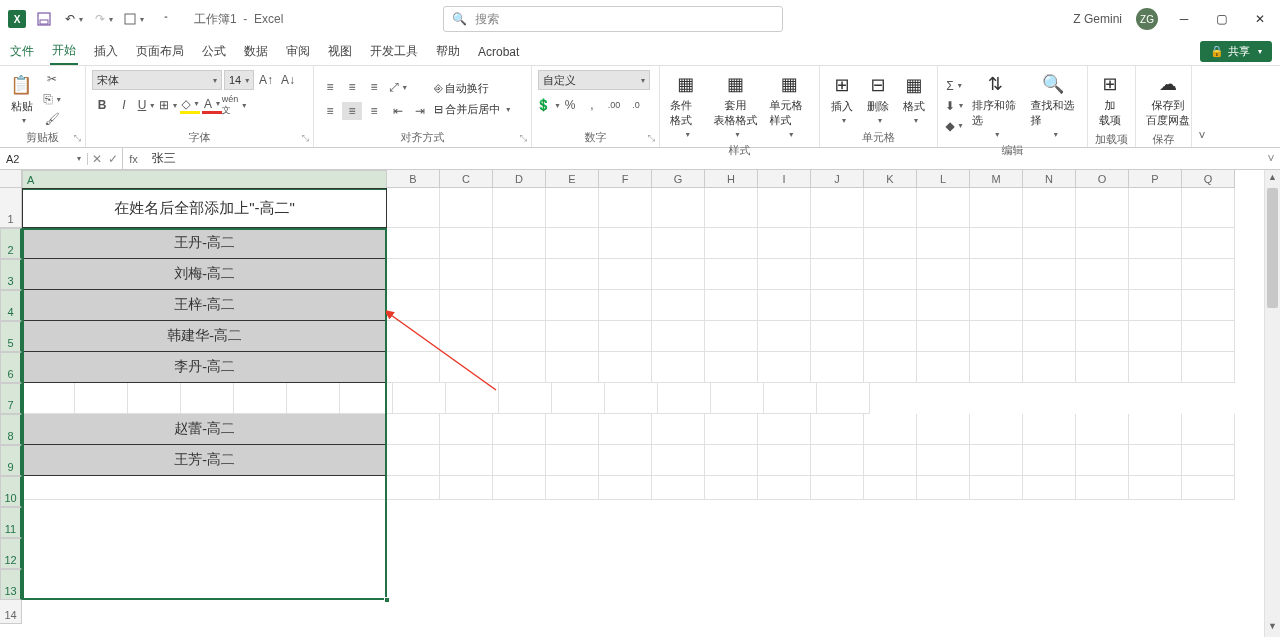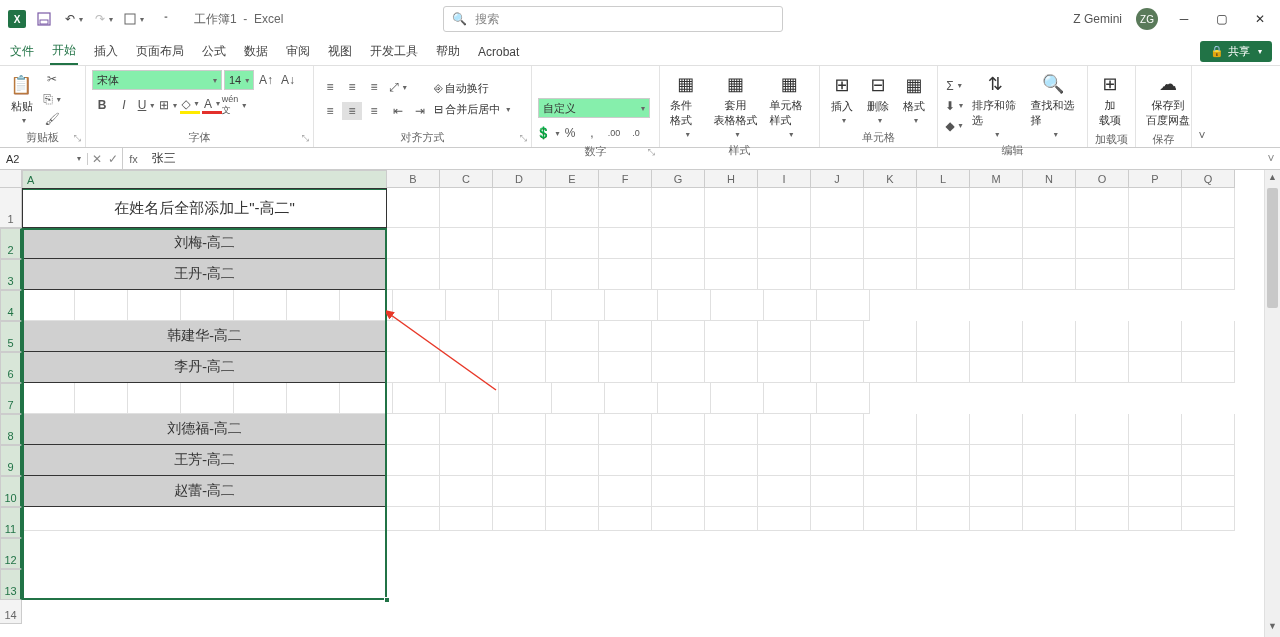--- a/index.html
+++ b/index.html
@@ -28,24 +28,24 @@
 .ribbon { height: 82px; background: #fff; display: flex; border-bottom: 1px solid #ccc; }
 .group { border-right: 1px solid #e3e3e3; padding: 4px 6px 2px 6px; display: flex; flex-direction: column; justify-content: space-between; }
 .group-label { text-align: center; font-size: 11px; color: #666; padding-top: 2px; position: relative; }
 .group-launcher { position: absolute; right: -2px; bottom: 1px; font-size: 9px; color: #888; cursor: pointer; }
 .group-body { flex: 1; display: flex; align-items: center; gap: 4px; }
 .big-btn { display: flex; flex-direction: column; align-items: center; gap: 2px; padding: 2px 4px; cursor: pointer; font-size: 11px; }
 .big-btn .icon { width: 24px; height: 24px; display: flex; align-items: center; justify-content: center; font-size: 18px; }
 .stack { display: flex; flex-direction: column; gap: 2px; }
 .small-btn { width: 20px; height: 18px; display: flex; align-items: center; justify-content: center; cursor: pointer; font-size: 12px; color: #555; }
 .row { display: flex; gap: 2px; align-items: center; }
-.sel { border: 1px solid #ccc; height: 20px; padding: 0 4px; font-size: 11px; background: #86efac; display: flex; align-items: center; justify-content: space-between; }
+.sel { border: 1px solid #ccc; height: 20px; padding: 0 4px; font-size: 11px; background: #e5e5e5; display: flex; align-items: center; justify-content: space-between; }
 .sel.font { width: 130px; }
 .sel.size { width: 30px; }
-.sel.numfmt { width: 112px; margin-top: 28px; }
+.sel.numfmt { width: 112px; }
 .arrow-dn { font-size: 8px; color: #666; margin-left: 4px; }
 .collapse-ribbon { width: 20px; display: flex; align-items: flex-end; justify-content: center; padding-bottom: 4px; cursor: pointer; color: #666; }
 
 
 .formula-bar { height: 22px; display: flex; align-items: center; border-bottom: 1px solid #ccc; background: #fff; }
 .name-box { width: 88px; border-right: 1px solid #ccc; padding: 0 6px; font-size: 11px; display: flex; align-items: center; justify-content: space-between; }
 .fb-btns { display: flex; padding: 0 4px; gap: 6px; color: #888; border-right: 1px solid #ccc; height: 100%; align-items: center; }
 .fx { padding: 0 6px; color: #666; font-size: 11px; }
 .formula-input { flex: 1; padding: 0 8px; font-size: 12px; }
 .fb-expand { width: 18px; text-align: center; color: #888; cursor: pointer; }
@@ -392,58 +392,59 @@
         <div class="cell" style="width: 53px; height: 40px;"></div>
         <div class="cell" style="width: 53px; height: 40px;"></div>
         <div class="cell" style="width: 53px; height: 40px;"></div>
         <div class="cell" style="width: 53px; height: 40px;"></div>
         <div class="cell" style="width: 53px; height: 40px;"></div>
         <div class="cell" style="width: 53px; height: 40px;"></div>
         <div class="cell" style="width: 53px; height: 40px;"></div>
         <div class="cell" style="width: 53px; height: 40px;"></div>
       </div>
       <div class="cell-row">
+        <div class="cell data" style="width: 365px; height: 31px;">王丹-高二</div>
+        <div class="cell" style="width: 53px; height: 31px;"></div>
+        <div class="cell" style="width: 53px; height: 31px;"></div>
+        <div class="cell" style="width: 53px; height: 31px;"></div>
+        <div class="cell" style="width: 53px; height: 31px;"></div>
+        <div class="cell" style="width: 53px; height: 31px;"></div>
+        <div class="cell" style="width: 53px; height: 31px;"></div>
+        <div class="cell" style="width: 53px; height: 31px;"></div>
+        <div class="cell" style="width: 53px; height: 31px;"></div>
+        <div class="cell" style="width: 53px; height: 31px;"></div>
+        <div class="cell" style="width: 53px; height: 31px;"></div>
+        <div class="cell" style="width: 53px; height: 31px;"></div>
+        <div class="cell" style="width: 53px; height: 31px;"></div>
+        <div class="cell" style="width: 53px; height: 31px;"></div>
+        <div class="cell" style="width: 53px; height: 31px;"></div>
+        <div class="cell" style="width: 53px; height: 31px;"></div>
+        <div class="cell" style="width: 53px; height: 31px;"></div>
+      </div>
+      <div class="cell-row">
         <div class="cell data" style="width: 365px; height: 31px;">刘梅-高二</div>
         <div class="cell" style="width: 53px; height: 31px;"></div>
         <div class="cell" style="width: 53px; height: 31px;"></div>
         <div class="cell" style="width: 53px; height: 31px;"></div>
         <div class="cell" style="width: 53px; height: 31px;"></div>
         <div class="cell" style="width: 53px; height: 31px;"></div>
         <div class="cell" style="width: 53px; height: 31px;"></div>
         <div class="cell" style="width: 53px; height: 31px;"></div>
         <div class="cell" style="width: 53px; height: 31px;"></div>
         <div class="cell" style="width: 53px; height: 31px;"></div>
         <div class="cell" style="width: 53px; height: 31px;"></div>
         <div class="cell" style="width: 53px; height: 31px;"></div>
         <div class="cell" style="width: 53px; height: 31px;"></div>
         <div class="cell" style="width: 53px; height: 31px;"></div>
         <div class="cell" style="width: 53px; height: 31px;"></div>
         <div class="cell" style="width: 53px; height: 31px;"></div>
         <div class="cell" style="width: 53px; height: 31px;"></div>
       </div>
       <div class="cell-row">
-        <div class="cell data" style="width: 365px; height: 31px;">王丹-高二</div>
-        <div class="cell" style="width: 53px; height: 31px;"></div>
-        <div class="cell" style="width: 53px; height: 31px;"></div>
-        <div class="cell" style="width: 53px; height: 31px;"></div>
-        <div class="cell" style="width: 53px; height: 31px;"></div>
-        <div class="cell" style="width: 53px; height: 31px;"></div>
-        <div class="cell" style="width: 53px; height: 31px;"></div>
-        <div class="cell" style="width: 53px; height: 31px;"></div>
-        <div class="cell" style="width: 53px; height: 31px;"></div>
-        <div class="cell" style="width: 53px; height: 31px;"></div>
-        <div class="cell" style="width: 53px; height: 31px;"></div>
-        <div class="cell" style="width: 53px; height: 31px;"></div>
-        <div class="cell" style="width: 53px; height: 31px;"></div>
-        <div class="cell" style="width: 53px; height: 31px;"></div>
-        <div class="cell" style="width: 53px; height: 31px;"></div>
-        <div class="cell" style="width: 53px; height: 31px;"></div>
-        <div class="cell" style="width: 53px; height: 31px;"></div>
-      </div>
-      <div class="cell-row">
+        <div class="cell data" style="width: 365px; height: 31px;">王梓-高二</div>
         <div class="cell" style="width: 53px; height: 31px;"></div>
         <div class="cell" style="width: 53px; height: 31px;"></div>
         <div class="cell" style="width: 53px; height: 31px;"></div>
         <div class="cell" style="width: 53px; height: 31px;"></div>
         <div class="cell" style="width: 53px; height: 31px;"></div>
         <div class="cell" style="width: 53px; height: 31px;"></div>
         <div class="cell" style="width: 53px; height: 31px;"></div>
         <div class="cell" style="width: 53px; height: 31px;"></div>
         <div class="cell" style="width: 53px; height: 31px;"></div>
         <div class="cell" style="width: 53px; height: 31px;"></div>
@@ -504,59 +505,40 @@
         <div class="cell" style="width: 53px; height: 31px;"></div>
         <div class="cell" style="width: 53px; height: 31px;"></div>
         <div class="cell" style="width: 53px; height: 31px;"></div>
         <div class="cell" style="width: 53px; height: 31px;"></div>
         <div class="cell" style="width: 53px; height: 31px;"></div>
         <div class="cell" style="width: 53px; height: 31px;"></div>
         <div class="cell" style="width: 53px; height: 31px;"></div>
         <div class="cell" style="width: 53px; height: 31px;"></div>
       </div>
       <div class="cell-row">
-        <div class="cell data" style="width: 365px; height: 31px;">刘德福-高二</div>
+        <div class="cell data" style="width: 365px; height: 31px;">赵蕾-高二</div>
         <div class="cell" style="width: 53px; height: 31px;"></div>
         <div class="cell" style="width: 53px; height: 31px;"></div>
         <div class="cell" style="width: 53px; height: 31px;"></div>
         <div class="cell" style="width: 53px; height: 31px;"></div>
         <div class="cell" style="width: 53px; height: 31px;"></div>
         <div class="cell" style="width: 53px; height: 31px;"></div>
         <div class="cell" style="width: 53px; height: 31px;"></div>
         <div class="cell" style="width: 53px; height: 31px;"></div>
         <div class="cell" style="width: 53px; height: 31px;"></div>
         <div class="cell" style="width: 53px; height: 31px;"></div>
         <div class="cell" style="width: 53px; height: 31px;"></div>
         <div class="cell" style="width: 53px; height: 31px;"></div>
         <div class="cell" style="width: 53px; height: 31px;"></div>
         <div class="cell" style="width: 53px; height: 31px;"></div>
         <div class="cell" style="width: 53px; height: 31px;"></div>
         <div class="cell" style="width: 53px; height: 31px;"></div>
       </div>
       <div class="cell-row">
         <div class="cell data" style="width: 365px; height: 31px;">王芳-高二</div>
-        <div class="cell" style="width: 53px; height: 31px;"></div>
-        <div class="cell" style="width: 53px; height: 31px;"></div>
-        <div class="cell" style="width: 53px; height: 31px;"></div>
-        <div class="cell" style="width: 53px; height: 31px;"></div>
-        <div class="cell" style="width: 53px; height: 31px;"></div>
-        <div class="cell" style="width: 53px; height: 31px;"></div>
-        <div class="cell" style="width: 53px; height: 31px;"></div>
-        <div class="cell" style="width: 53px; height: 31px;"></div>
-        <div class="cell" style="width: 53px; height: 31px;"></div>
-        <div class="cell" style="width: 53px; height: 31px;"></div>
-        <div class="cell" style="width: 53px; height: 31px;"></div>
-        <div class="cell" style="width: 53px; height: 31px;"></div>
-        <div class="cell" style="width: 53px; height: 31px;"></div>
-        <div class="cell" style="width: 53px; height: 31px;"></div>
-        <div class="cell" style="width: 53px; height: 31px;"></div>
-        <div class="cell" style="width: 53px; height: 31px;"></div>
-      </div>
-      <div class="cell-row">
-        <div class="cell data" style="width: 365px; height: 31px;">赵蕾-高二</div>
         <div class="cell" style="width: 53px; height: 31px;"></div>
         <div class="cell" style="width: 53px; height: 31px;"></div>
         <div class="cell" style="width: 53px; height: 31px;"></div>
         <div class="cell" style="width: 53px; height: 31px;"></div>
         <div class="cell" style="width: 53px; height: 31px;"></div>
         <div class="cell" style="width: 53px; height: 31px;"></div>
         <div class="cell" style="width: 53px; height: 31px;"></div>
         <div class="cell" style="width: 53px; height: 31px;"></div>
         <div class="cell" style="width: 53px; height: 31px;"></div>
         <div class="cell" style="width: 53px; height: 31px;"></div>

